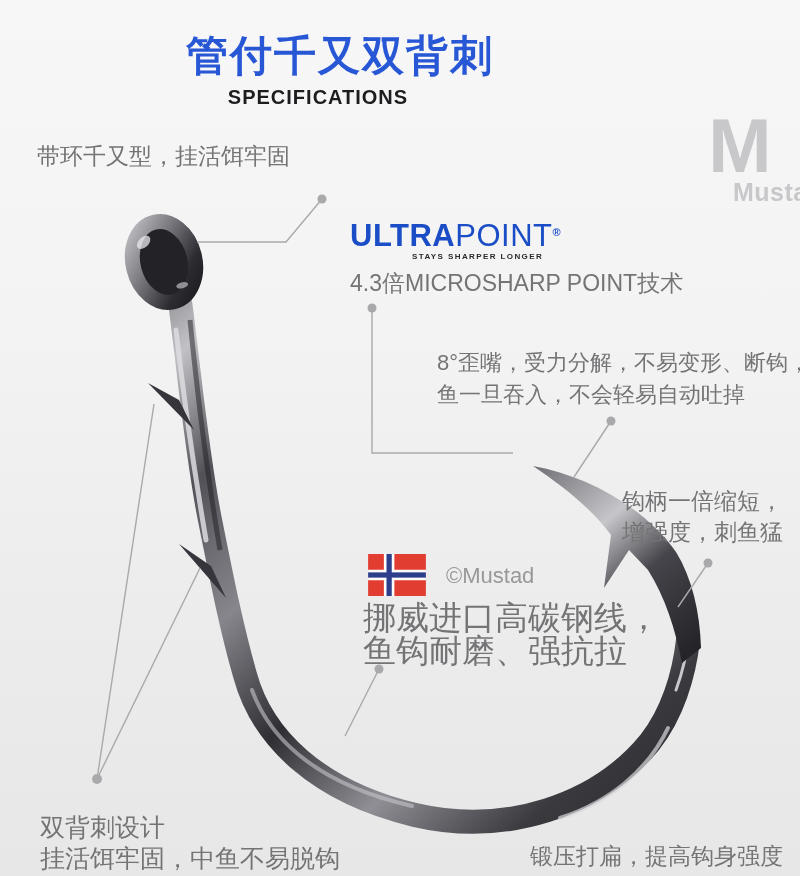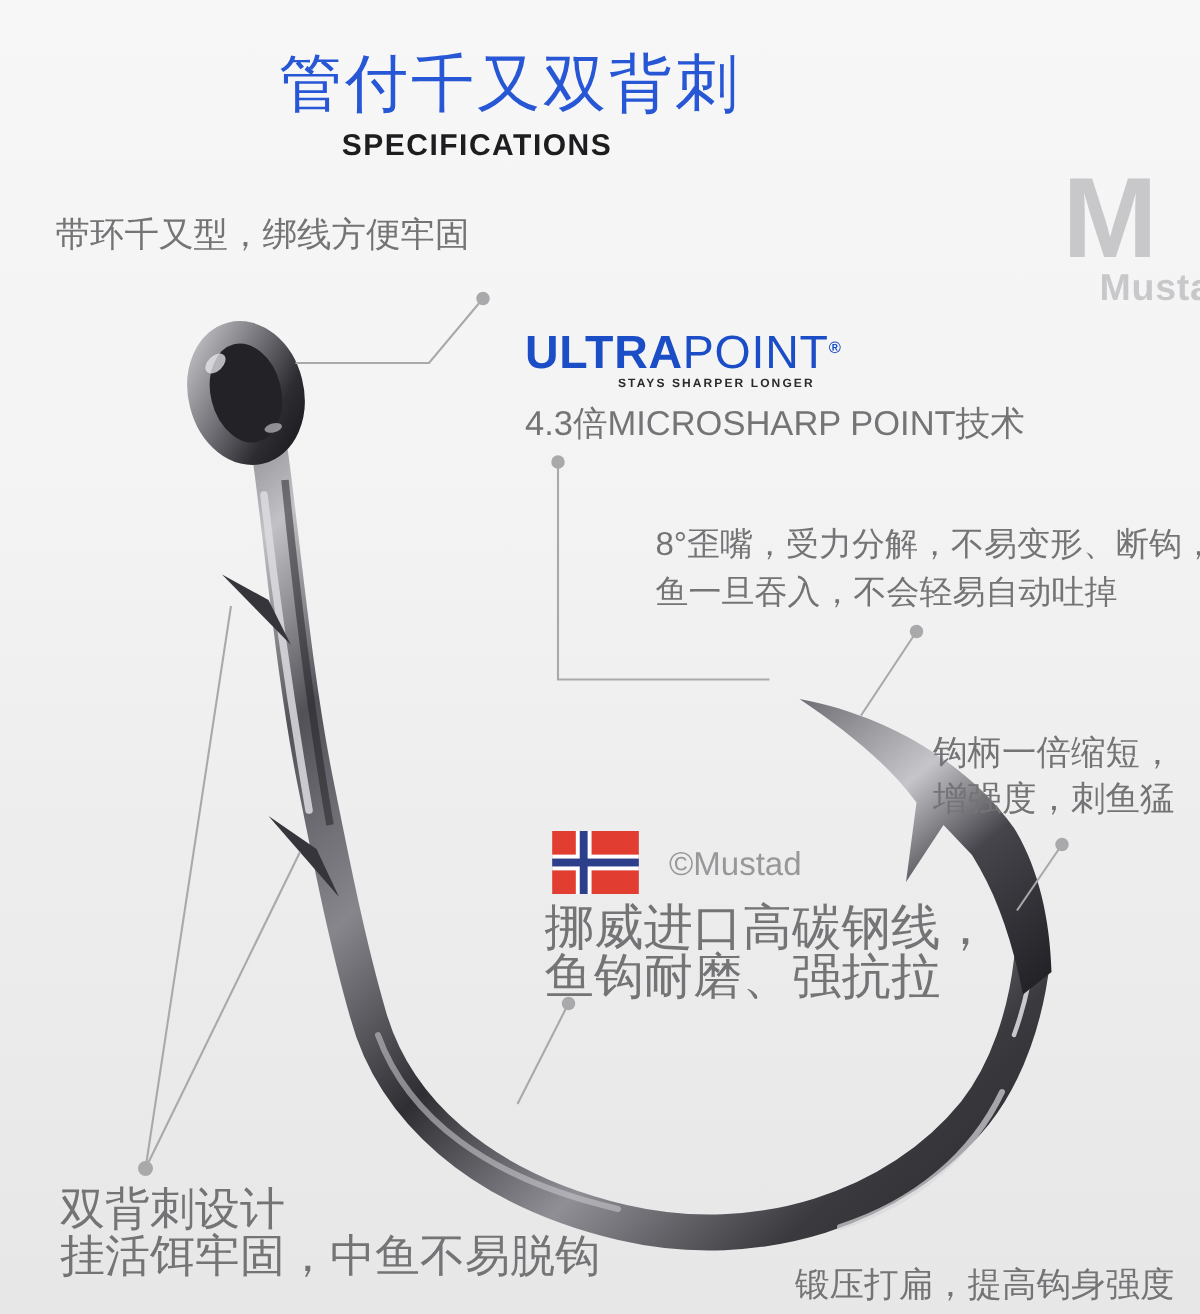--- a/index.html
+++ b/index.html
@@ -4,21 +4,21 @@
 <style>
   html,body{margin:0;padding:0;background:#d8d8da;}
   .canvas{
     position:relative;width:800px;height:876px;overflow:hidden;
     background:linear-gradient(180deg,#f7f7f8 0%,#f3f3f4 38%,#ececed 70%,#e7e7e8 100%);
     font-family:"Liberation Sans","DejaVu Sans",sans-serif;
   }
   .abs{position:absolute;}
   .page-title{
     top:28px;left:0;width:680px;text-align:center;
-    font-size:42px;font-weight:400;letter-spacing:2px;color:var(--title_blue);
+    font-size:42px;font-weight:700;letter-spacing:2px;color:var(--title_blue);
   }
   .page-subtitle{
     top:86px;left:0;width:636px;text-align:center;
     font-size:20px;font-weight:700;letter-spacing:1px;color:var(--subtitle_black);
   }
   .brand{left:694px;top:114px;width:92px;text-align:center;color:var(--logo_gray);line-height:1;}
   .brand .m{font-size:76px;font-weight:800;line-height:64px;}
   .brand .nm{font-size:25px;font-weight:700;letter-spacing:.5px;margin-top:2px;margin-left:39px;}
   .note{color:var(--text_gray);}
   .note-eye{left:37px;top:141px;font-size:23px;}
@@ -27,21 +27,21 @@
   .up-logo .b{font-weight:900;}
   .up-logo .l{font-weight:500;}
   .up-logo .r{font-size:11px;vertical-align:10px;font-weight:700;}
   .up-tagline{margin-left:62px;font-size:8px;font-weight:700;letter-spacing:1.4px;color:var(--tagline_black);white-space:nowrap;}
   .up-feature{margin-top:7px;font-size:23px;color:var(--text_gray);white-space:nowrap;}
   .note-point{left:437px;top:347px;font-size:22px;line-height:32px;white-space:nowrap;}
   .note-shank{left:622px;top:486px;font-size:23px;line-height:31px;white-space:nowrap;}
   .flag{left:368px;top:554px;}
   .norway-label{left:446px;top:563px;font-size:22px;color:var(--norway_gray);}
   .note-norway{left:363px;top:601px;font-size:33px;line-height:33px;white-space:nowrap;}
-  .note-barbs{left:40px;top:791px;font-size:30px;line-height:31px;white-space:nowrap;}
+  .note-barbs{left:40px;top:812px;font-size:25px;line-height:31px;white-space:nowrap;}
   .note-forged{left:530px;top:841px;font-size:23px;white-space:nowrap;font-family:Liberation Serif, serif;}
   svg{display:block;}
 </style>
 </head>
 <body>
 
 <div class="canvas">
 
   <svg class="abs" style="left:0;top:0" width="800" height="876" viewBox="0 0 800 876">
     <defs>
@@ -124,21 +124,21 @@
   </svg>
 
   <div class="abs page-title">管付千又双背刺</div>
   <div class="abs page-subtitle">SPECIFICATIONS</div>
 
   <div class="abs brand">
     <div class="m">M</div>
     <div class="nm">Mustad</div>
   </div>
 
-  <div class="abs note note-eye">带环千又型，绑线方便牢固</div>
+  <div class="abs note note-eye">带环千又型，挂活饵牢固</div>
 
   <div class="abs up-block">
     <div class="up-logo">
       <span class="b">ULTRA</span><span class="l">POINT</span><span class="r">®</span>
     </div>
     <div class="up-tagline">STAYS SHARPER LONGER</div>
     <div class="up-feature">4.3倍MICROSHARP POINT技术</div>
   </div>
 
   <div class="abs note note-point">

